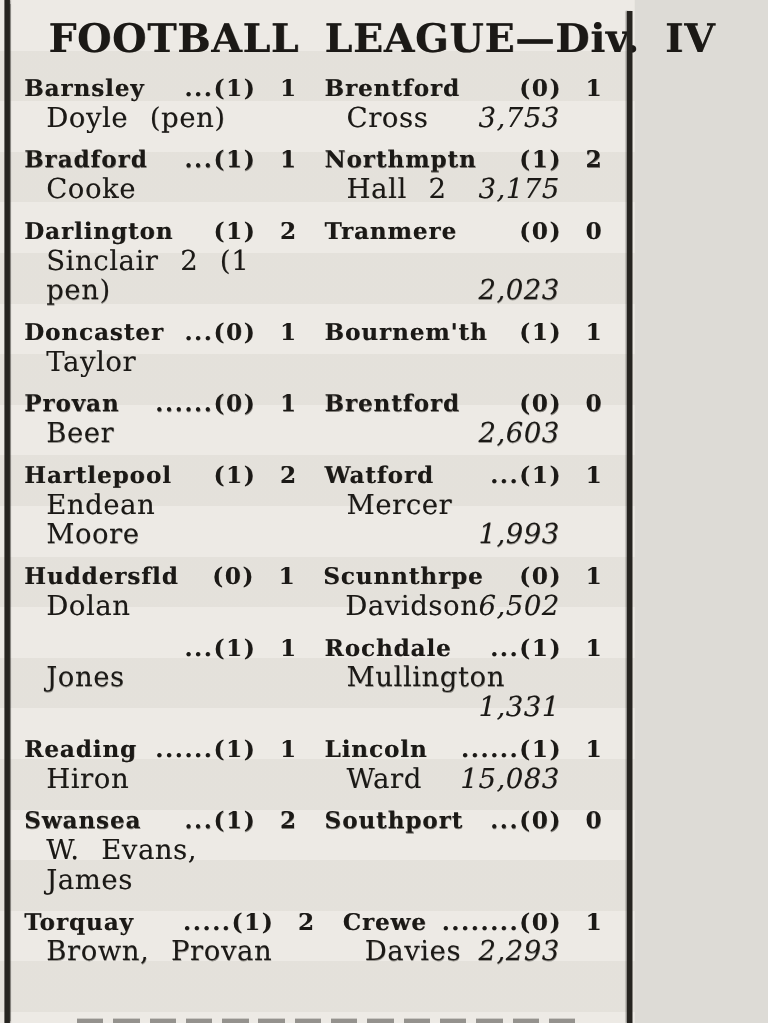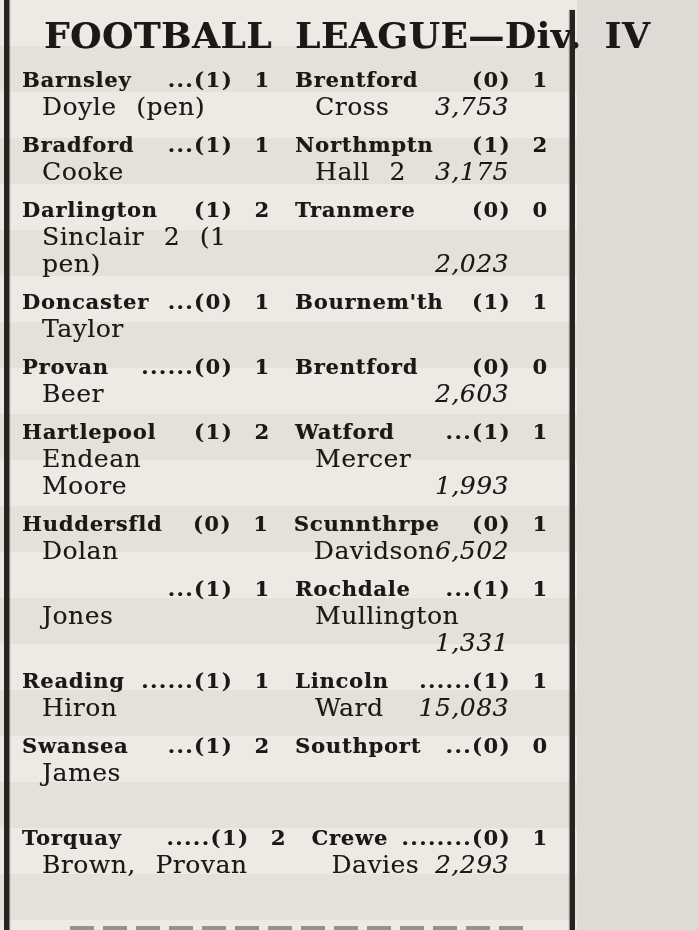--- a/index.html
+++ b/index.html
@@ -373,20 +373,24 @@
   </div>
 
   <div class="match-row">
     <div class="col home">
   <div class="team-line">
     <span class="team-name">Swansea</span>
     <span class="leader">...(1)</span>
     <span class="score">2</span>
   </div>
 
+  <div class="detail-line">
+    <span class="detail-text">W. Evans,</span>
+    <span class="detail-att"></span>
+  </div>
 
   <div class="detail-line">
     <span class="detail-text">James</span>
     <span class="detail-att"></span>
   </div>
 </div>
     <div class="col away">
   <div class="team-line">
     <span class="team-name">Southport</span>
     <span class="leader">...(0)</span>

